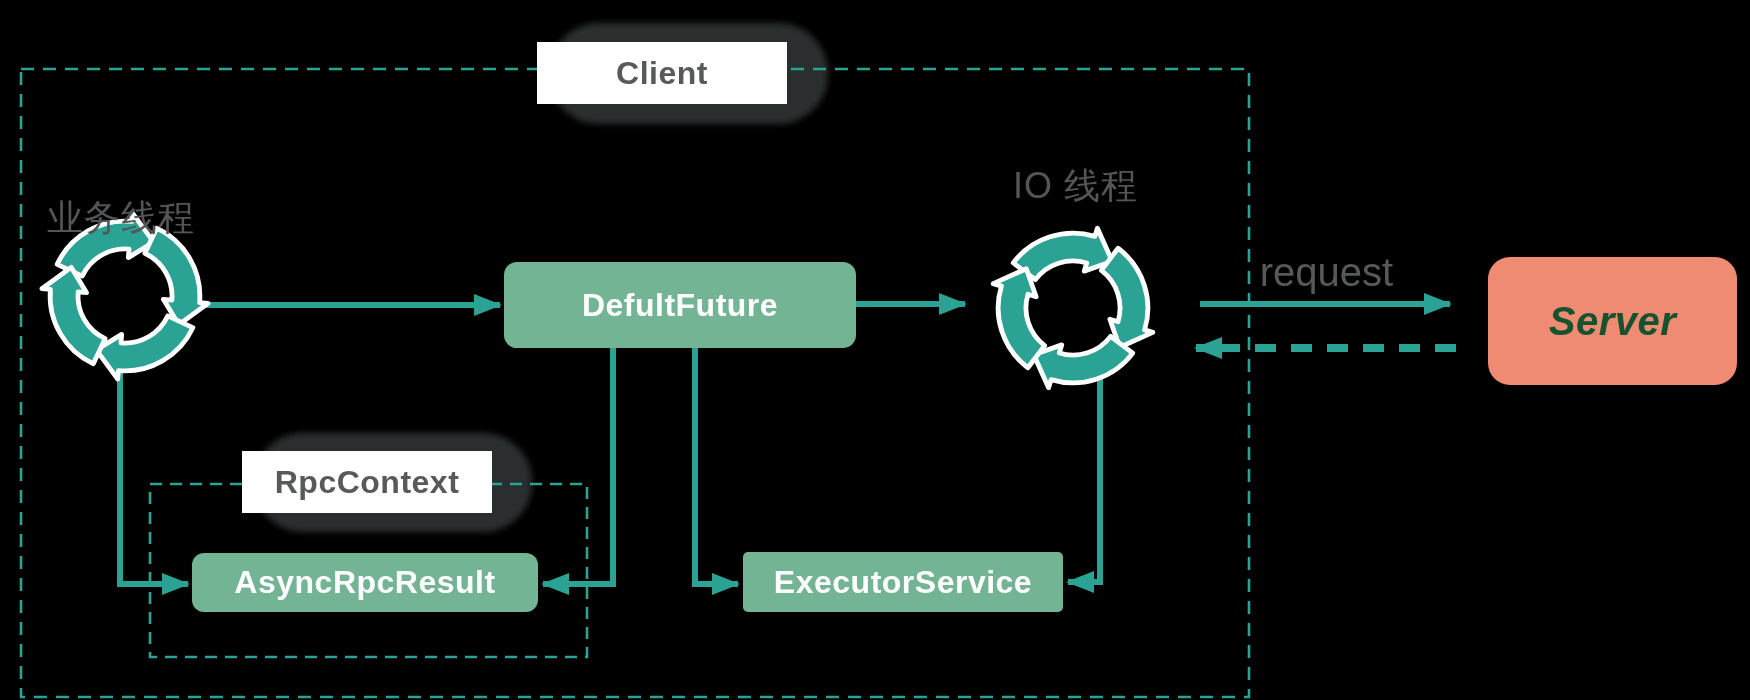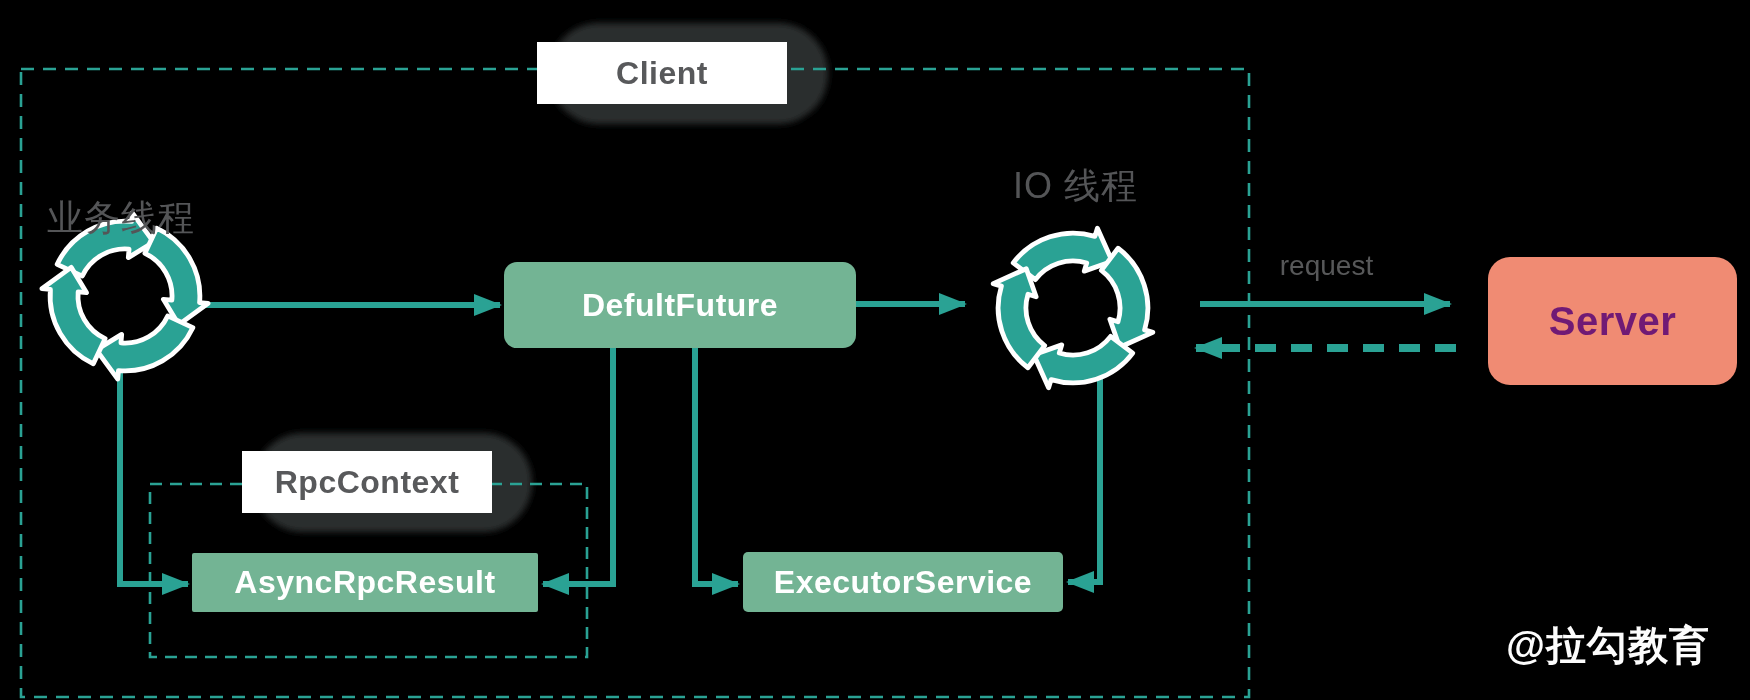--- a/index.html
+++ b/index.html
@@ -16,27 +16,27 @@
   
   .gnode{
     position:absolute;background:#73b494;border-radius:13px;
     display:flex;align-items:center;justify-content:center;
     color:#ffffff;font-weight:bold;font-size:32px;letter-spacing:0.5px;
   }
   
   .snode{
     position:absolute;background:#f08b73;border-radius:22px;
     display:flex;align-items:center;justify-content:center;
-    color:#701a75;font-weight:bold;font-size:40px;letter-spacing:0.5px;
+    color:#14532d;font-weight:bold;font-size:40px;letter-spacing:0.5px;font-style:italic;
   }
   .threadlabel{
     position:absolute;color:#545557;font-size:36px;font-weight:500;letter-spacing:1px;white-space:nowrap;
   }
   .edgelabel{
-    position:absolute;color:#575859;font-size:28px;font-weight:500;text-align:center;white-space:nowrap;
+    position:absolute;color:#575859;font-size:40px;font-weight:500;text-align:center;white-space:nowrap;
   }
   .watermark{
     position:absolute;color:#fcfcfc;font-size:40px;font-weight:bold;white-space:nowrap;letter-spacing:1px;
   }
 </style>
 </head>
 <body>
 
 <div id="stage">
 
@@ -82,22 +82,21 @@
     </g>
   </svg>
 
   <div class="tag" style="left:242px;top:451px;width:250px;height:62px;">RpcContext</div>
   <div class="tag" style="left:537px;top:42px;width:250px;height:62px;">Client</div>
 
   <div class="threadlabel" style="left:47px;top:146px;margin-top:48px;">业务线程</div>
   <div class="threadlabel" style="left:1013px;top:162px;">IO 线程</div>
 
   <div class="gnode" style="left:504px;top:262px;width:352px;height:86px;">DefultFuture</div>
-  <div class="gnode" style="left:192px;top:553px;width:346px;height:59px;border-radius:2px;">AsyncRpcResult</div>
+  <div class="gnode" style="left:192px;top:553px;width:346px;height:59px;border-radius:12px;">AsyncRpcResult</div>
   <div class="gnode" style="left:743px;top:552px;width:320px;height:60px;border-radius:5px;">ExecutorService</div>
 
   <div class="snode" style="left:1488px;top:257px;width:249px;height:128px;">Server</div>
 
   <div class="edgelabel" style="left:1200px;top:250px;width:253px;">request</div>
 
-  <div class="watermark" style="left:1506px;top:618px;">@拉勾教育</div>
 
 </div>
 
 </body></html>

